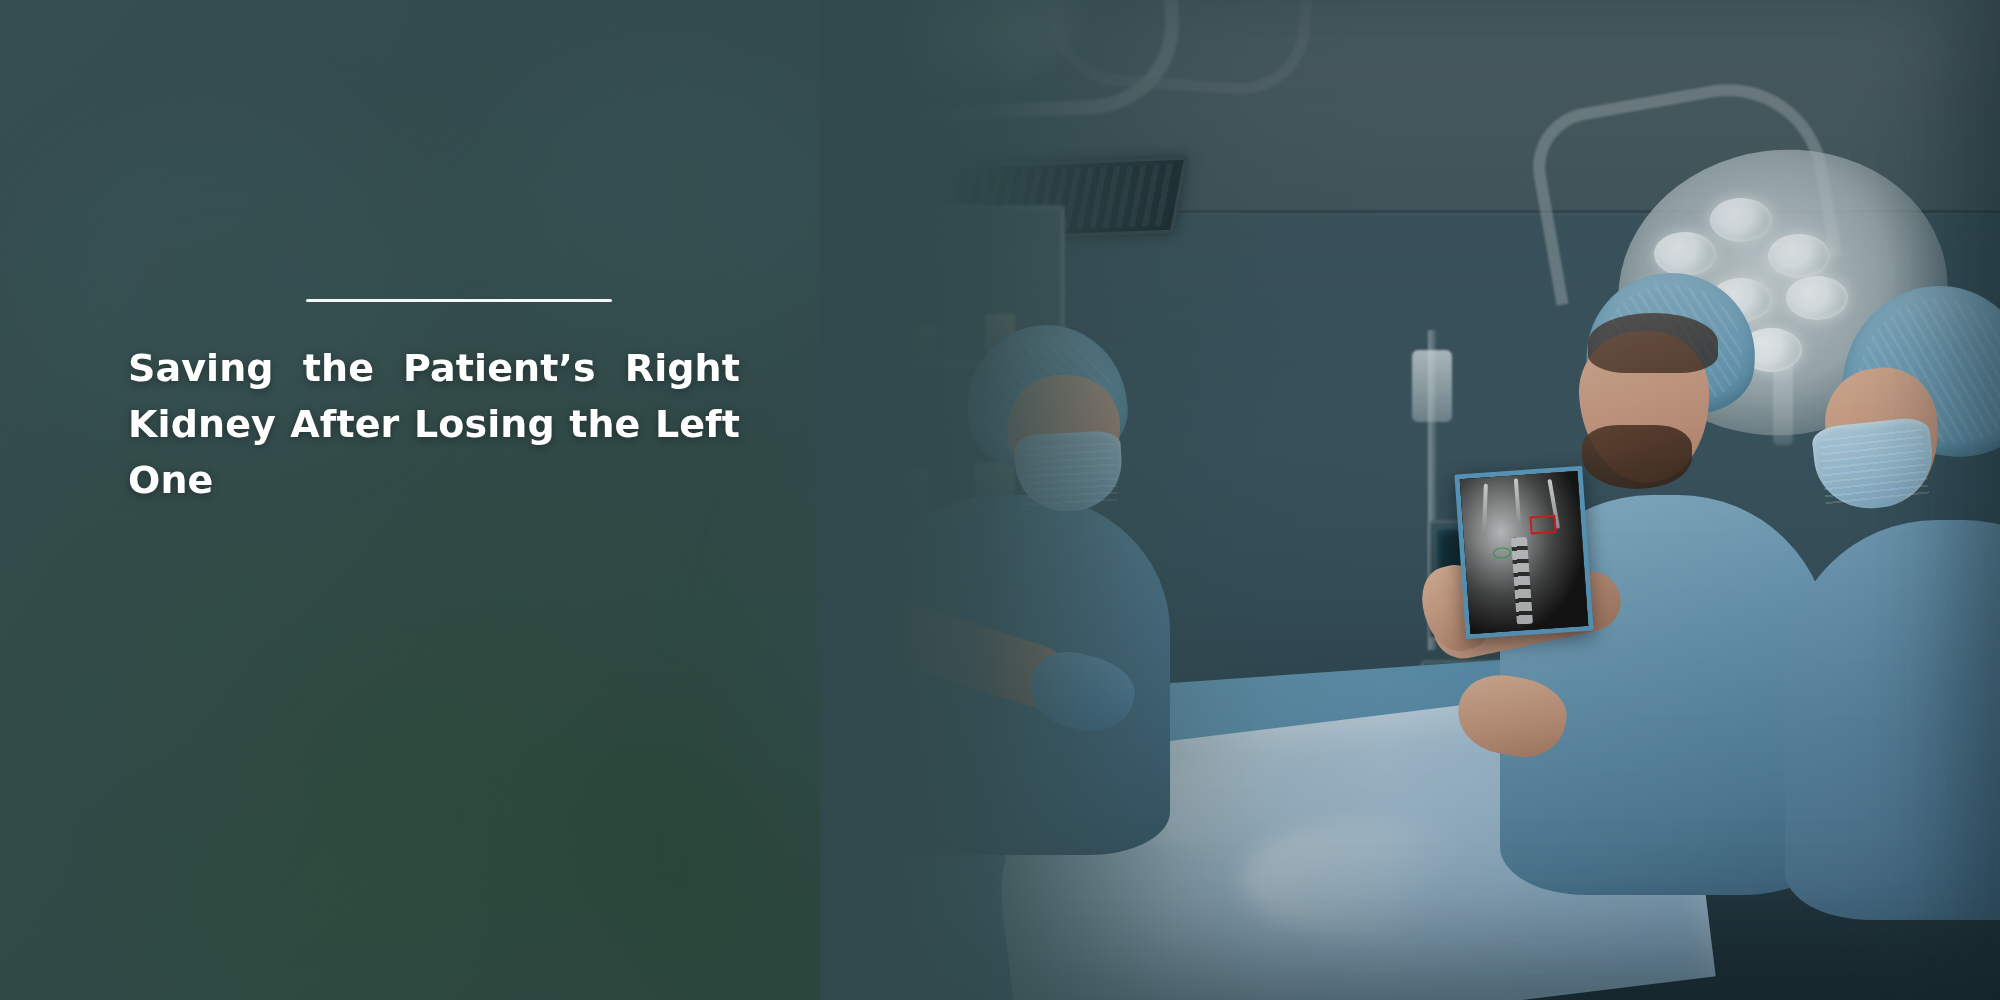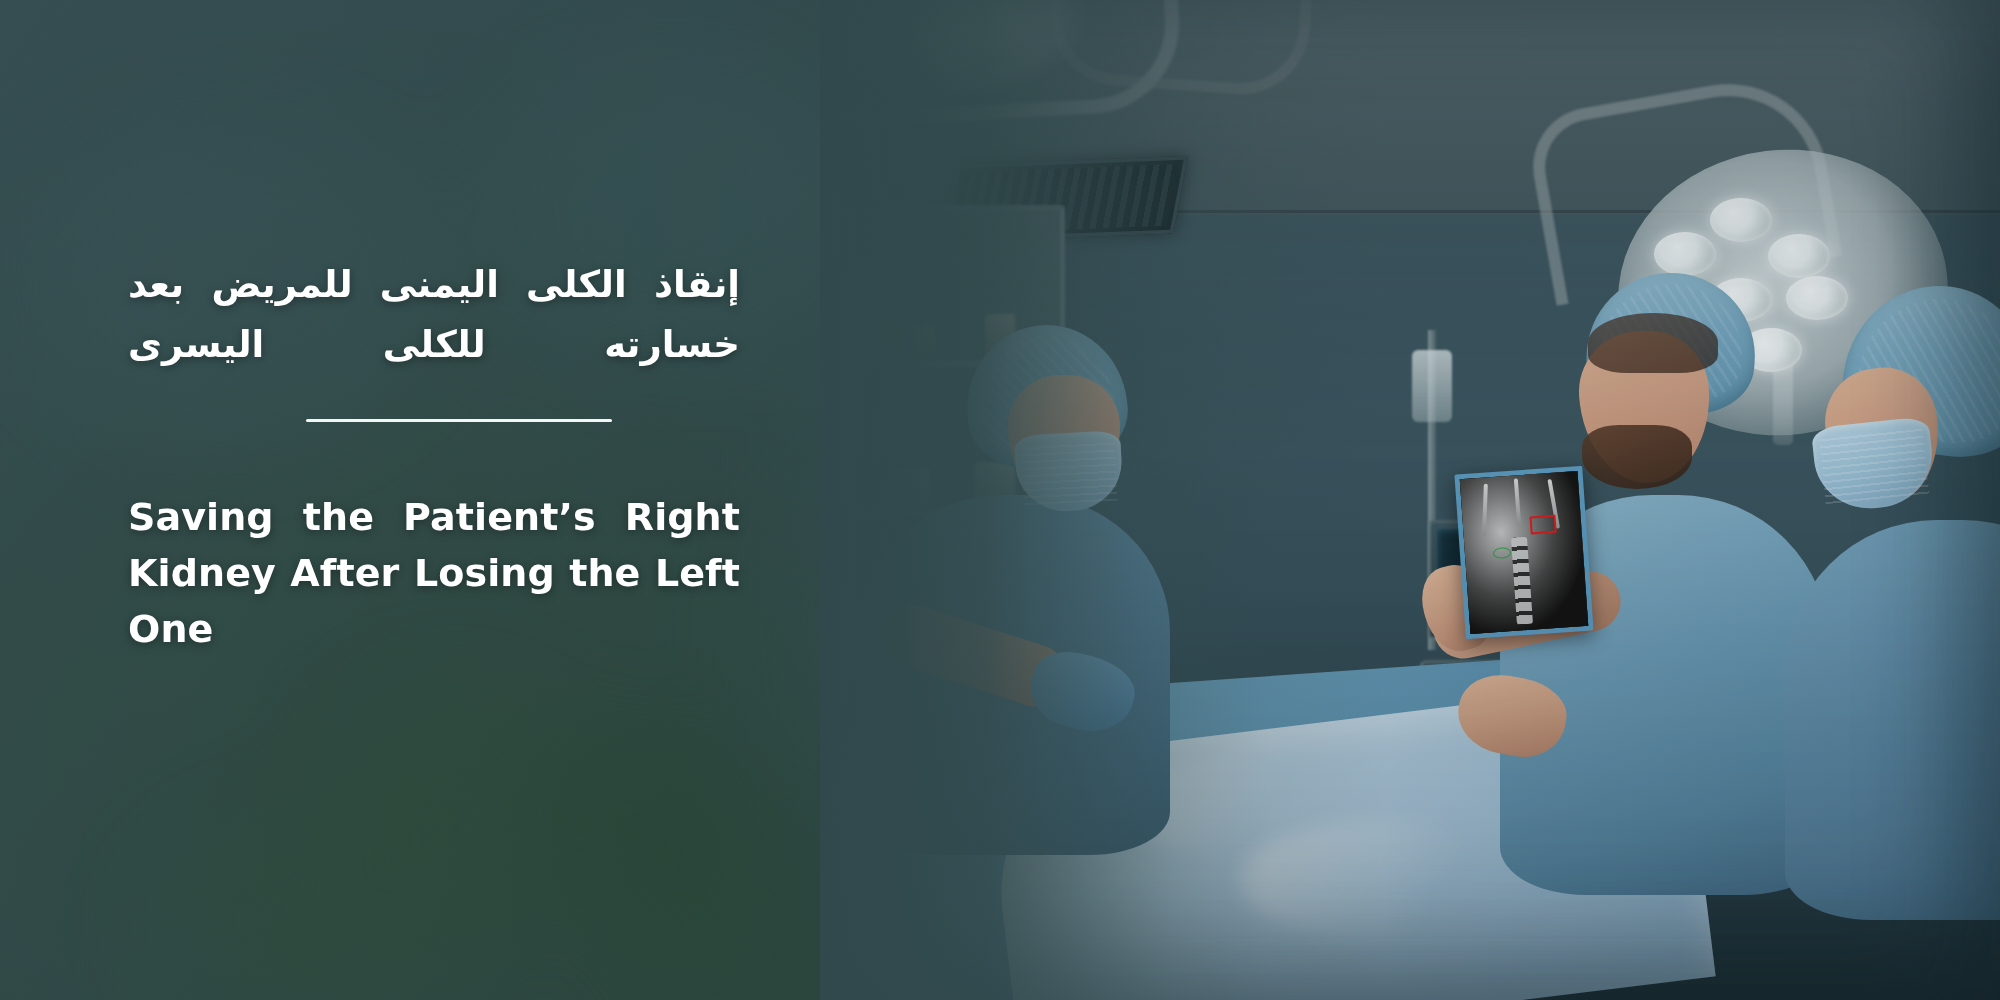--- a/index.html
+++ b/index.html
@@ -301,21 +301,21 @@
     letter-spacing:.2px;
     text-shadow:0 2px 8px rgba(0,0,0,.35);
   }
   .divider{
     width:306px; height:3px; background:#ffffff;
     margin:44px 0 0 178px;
     opacity:.95;
     border-radius:2px;
   }
   .title-en{
-    margin-top:67px;
+    margin-top:38px;
     color:#ffffff;
     font-size:38px; line-height:1.48;
     font-weight:700;
     text-align:justify; text-align-last:justify;
     text-shadow:0 2px 8px rgba(0,0,0,.35);
     letter-spacing:.1px;
   }
   .title-en .last{ text-align-last:left; }
 </style>
 </head>
@@ -429,21 +429,20 @@
         </div>
       </div>
 
       <div class="photo-tint"></div>
       <div class="vignette"></div>
       <div class="photo-fade"></div>
     </div>
   </div>
 
   <div class="content">
-    <h1 class="title-ar">إنقاذ الكلى اليمنى للمريض بعد خسارته للكلى اليسرى</h1>
     <div class="divider"></div>
     <h2 class="title-en">
       <span>Saving the Patient’s Right</span>
       <span class="last">Kidney After Losing the Left One</span>
     </h2>
   </div>
 
 </div>
 
 </body></html>

